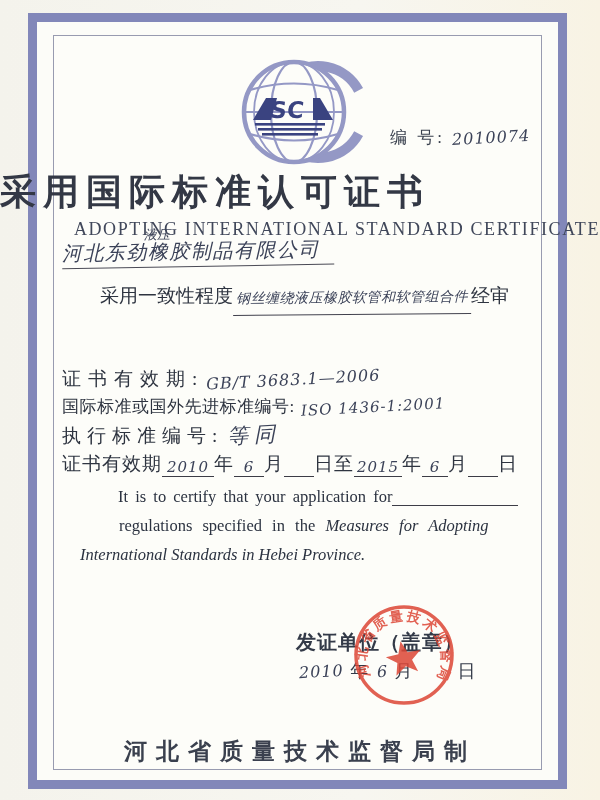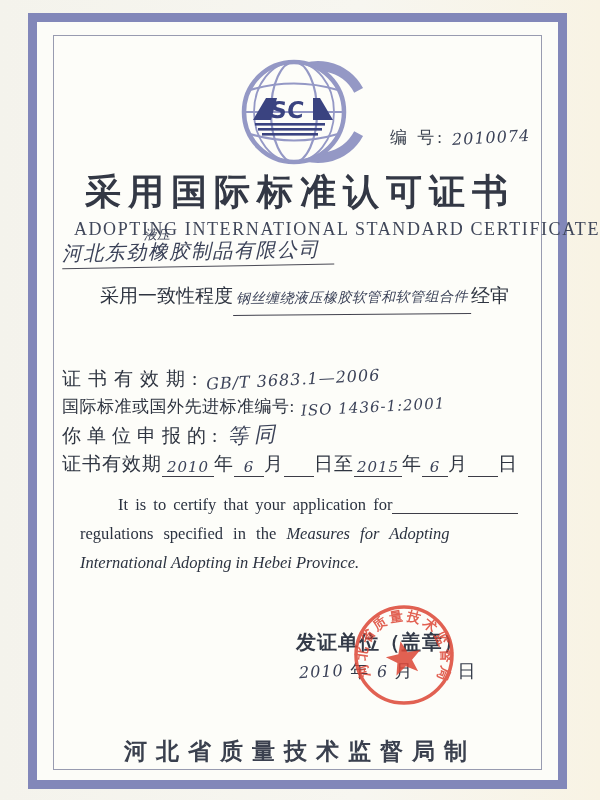--- a/index.html
+++ b/index.html
@@ -8,21 +8,21 @@
           background:linear-gradient(90deg,#f4f3ec 0%,#f7f6f0 60%,#f8f3e4 100%); }
   .frame-outer { position:absolute; left:28px; top:13px; width:539px; height:776px;
                  border:9px solid #8287b9; background:#fcfcf8; }
   .frame-inner { position:absolute; left:53px; top:35px; width:489px; height:735px;
                  border:1px solid #989bb0; background:#fdfdf9; }
   .abs { position:absolute; }
   .hw { font-style:italic; color:#3b4258; font-family:"DejaVu Serif",serif; }
   .tilt { display:inline-block; transform:rotate(-3deg); }
   .serial { left:390px; top:126px; font-size:17px; letter-spacing:3px; color:#39404e; }
   .serial .hw { font-size:16px; letter-spacing:1px; }
-  .title { left:0; top:168px; width:100%; text-align:center; font-size:36px; font-weight:600;
+  .title { left:0; top:168px; width:100%; text-align:left; font-size:36px; font-weight:600;
            letter-spacing:7px; color:#333845; }
   .subtitle { left:0; top:219px; width:100%; text-align:right; font-size:18px;
               letter-spacing:1.6px; color:#40475a; }
   .company { left:62px; top:238px; width:300px; height:34px;text-decoration:underline; }
   .company .name { display:inline-block; min-width:272px; border-bottom:1.3px solid #4a4a55;
                    font-size:20px; letter-spacing:1.5px; padding-bottom:1px; transform:rotate(-1deg); }
   .insert { position:absolute; left:82px; top:-12px; font-size:13px; }
   .caret { position:absolute; left:92px; top:4px; font-size:10px; color:#3b4258; }
   .bodytext { left:62px; top:280px; width:472px; font-size:19px; line-height:31px; color:#2e3440; }
   .indent2 { display:inline-block; width:38px; }
@@ -35,25 +35,25 @@
   .intl .hw { font-size:15px; letter-spacing:1px; margin-left:6px; }
   .degree { top:421px; font-size:19px; letter-spacing:6px; }
   .degree .hw { font-size:21px; margin-left:4px; }
   .validity { top:451px; font-size:19px; letter-spacing:1px; }
   .blank { display:inline-block; border-bottom:1.2px solid #3c3c46; text-align:center;
            height:22px; vertical-align:bottom; }
   .blank .hw, .blank.hwv { font-size:15px; }
   .w52{width:52px} .w34{width:30px} .w30{width:30px} .w48{width:48px} .w26{width:26px}
   .english { left:80px; top:482px; width:438px; font-size:16.5px; line-height:29px;
              color:#2b3240; font-family:"Liberation Serif",serif; }
-  .eline { display:flex; align-items:center; word-spacing:3px;margin-top:8px; }
+  .eline { display:flex; align-items:center; word-spacing:3px; }
   .fill { flex:1; border-bottom:1.1px solid #3d3d47; height:1px; align-self:flex-end; margin-bottom:5px; }
   .lead-blank { display:inline-block; width:172px; border-bottom:1.1px solid #3d3d47;
                 height:1px; align-self:flex-end; margin-bottom:5px; }
-  .ws-wide { word-spacing:6px; }
+  .ws-wide { word-spacing:6px;margin-left:39px; }
   .it { font-style:italic; }
   .issuer-label { left:296px; top:629px; font-size:20px; font-weight:600;
                   letter-spacing:1px; color:#333a48; }
   .issue-date { left:299px; top:659px; font-size:18px; color:#333a48; letter-spacing:2px; }
   .issue-date .hw { font-size:16px; letter-spacing:1px; }
   .gap-day { display:inline-block; width:30px; }
   .seal { left:352px; top:603px; opacity:0.85; }
   .footer { left:0; top:736px; width:100%; text-align:center; font-size:23px; font-weight:600;
             letter-spacing:9px; color:#3a404e; }
 </style>
@@ -102,34 +102,34 @@
     <div><span class="indent2"></span><span>采用一致性程度</span><span class="hw product">钢丝缠绕液压橡胶软管和软管组合件</span><span>经审</span></div>
   </div>
 
   <div class="abs fieldline exec">
     <span>证书有效期:</span><span class="hw tilt">GB/T 3683.1—2006</span>
   </div>
   <div class="abs fieldline intl">
     <span>国际标准或国外先进标准编号:</span><span class="hw tilt">ISO 1436-1:2001</span>
   </div>
   <div class="abs fieldline degree">
-    <span>你单位申报的:</span><span class="hw tilt">等同</span>
+    <span>执行标准编号:</span><span class="hw tilt">等同</span>
   </div>
   <div class="abs fieldline validity">
     <span>证书有效期</span><span class="blank w52"><span class="hw">2010</span></span><span>年</span><span class="blank w34"><span class="hw">6</span></span><span>月</span><span class="blank w30"></span><span>日</span><span>至</span><span class="blank w48"><span class="hw">2015</span></span><span>年</span><span class="blank w26"><span class="hw">6</span></span><span>月</span><span class="blank w30"></span><span>日</span>
   </div>
 
   <div class="abs english">
     <div class="eline">
         <span class="indent2"></span>
         <span>It is to certify that your application for</span>
         <span class="fill"></span>
       </div>
     <div class="ws-wide"><span>regulations specified in the</span> <span class="it">Measures for Adopting</span></div>
-    <div class="it">International Adopting in Hebei Province.</div>
+    <div class="it">International Standards in Hebei Province.</div>
   </div>
 
   <div class="abs issuer-label">发证单位（盖章）</div>
   <div class="abs issue-date">
     <span class="hw tilt">2010</span>
     <span>年</span>
     <span class="hw tilt">6</span>
     <span>月</span>
     <span class="gap-day"></span>
     <span>日</span>

